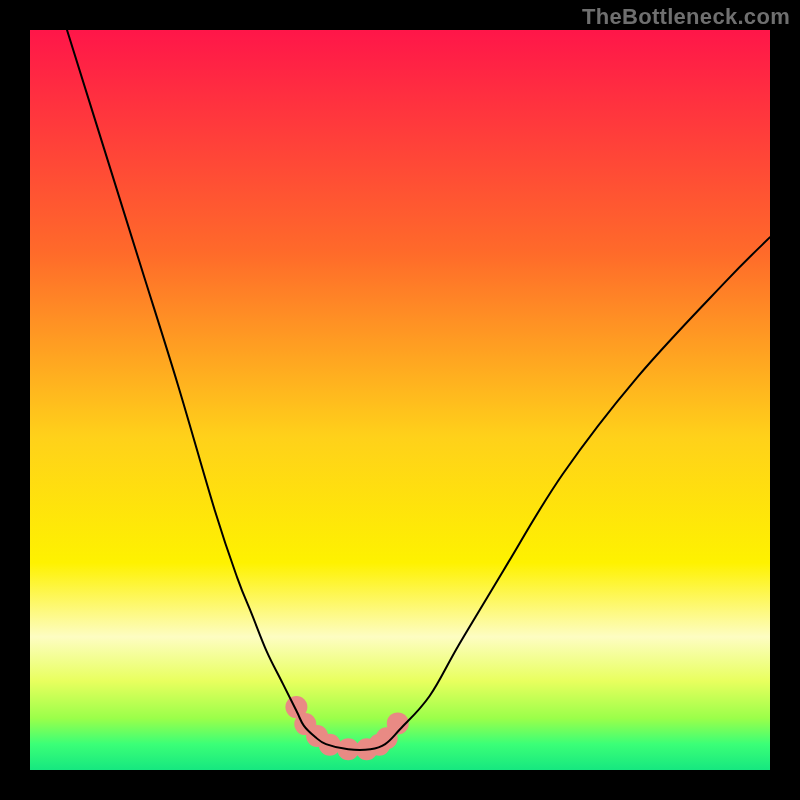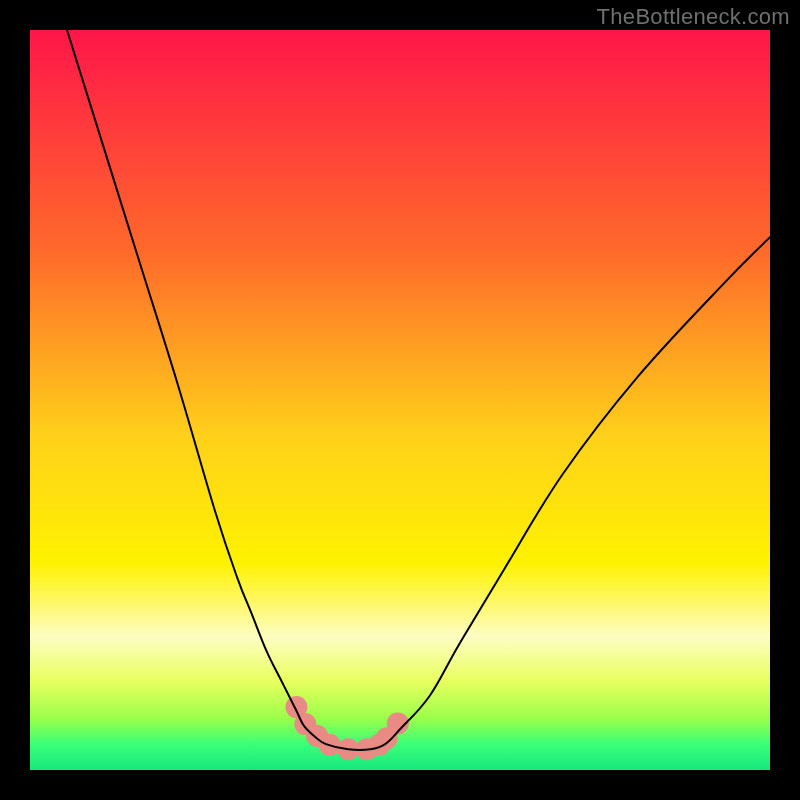--- a/index.html
+++ b/index.html
@@ -16,21 +16,21 @@
     width: 800px;
     height: 800px;
     background: #000;
   }
   .watermark {
     position: absolute;
     top: 4px;
     right: 10px;
     color: #6f6f6f;
     font-size: 22px;
-    font-weight: 400;
+    font-weight: 700;
     letter-spacing: 0.3px;
     z-index: 10;
   }
   .plot-area {
     position: absolute;
     left: 30px;
     top: 30px;
     width: 740px;
     height: 740px;
   }

